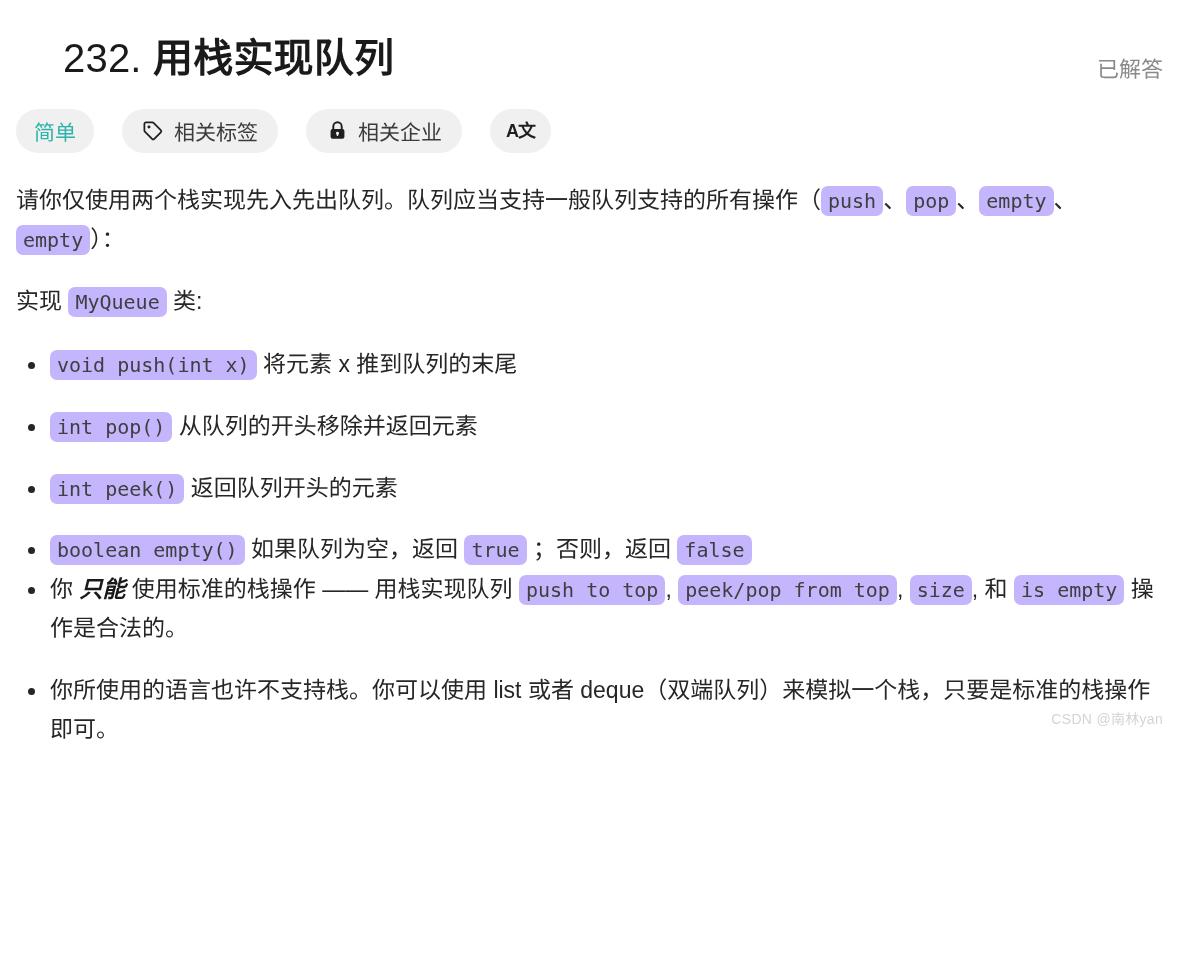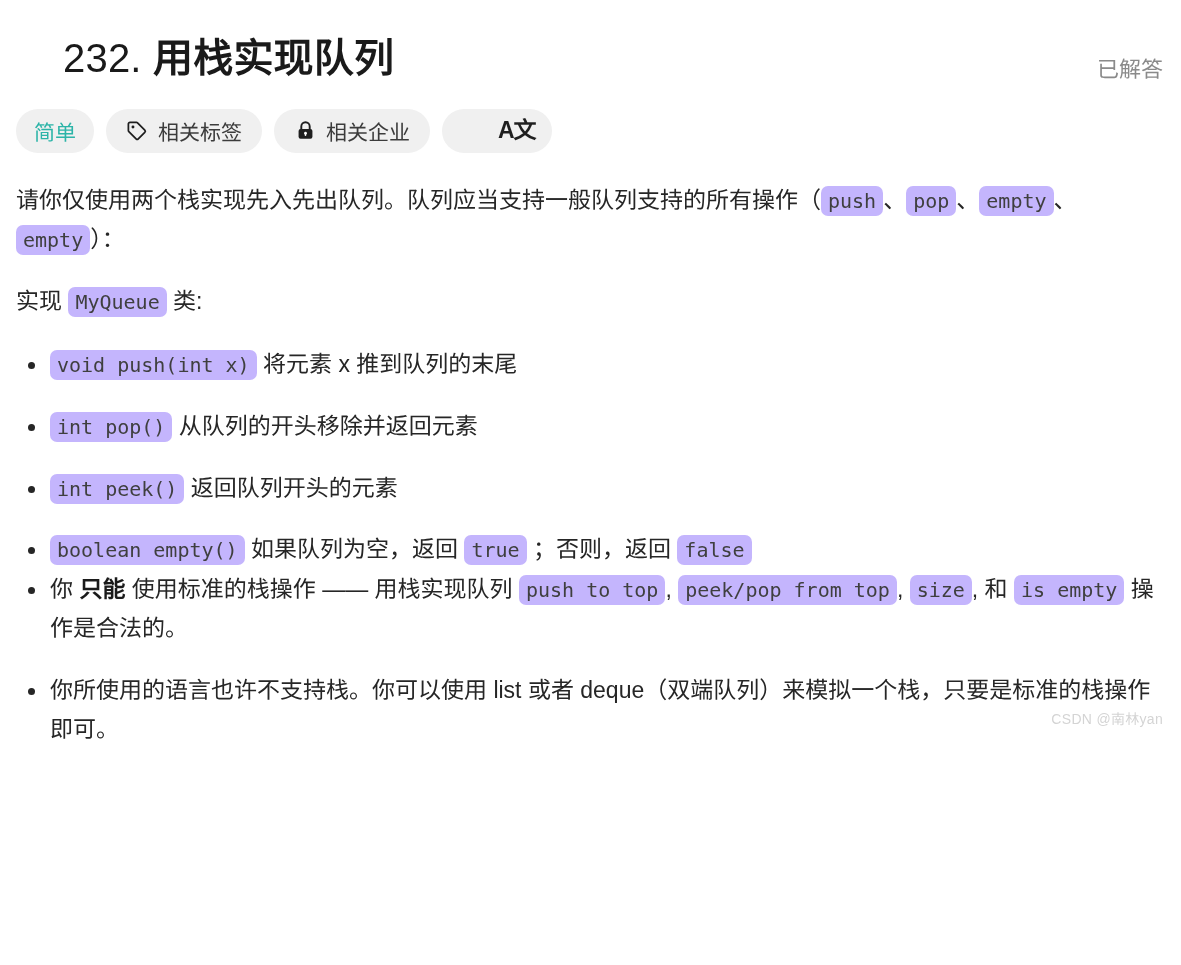--- a/index.html
+++ b/index.html
@@ -59,21 +59,21 @@
   .check-circle {
     width: 26px;
     height: 26px;
     display: block;
   }
 
   
   .pill-row {
     display: flex;
     align-items: center;
-    gap: 12px;
+    gap: 28px;
     margin-top: 26px;
   }
   .pill {
     display: inline-flex;
     align-items: center;
     gap: 10px;
     background: #f0f0f0;
     border-radius: 22px;
     height: 44px;
     padding: 6px 20px;
@@ -92,26 +92,25 @@
   }
   .pill-icon {
     display: inline-flex;
     align-items: center;
     justify-content: center;
     width: 22px;
     height: 22px;
     flex: none;
   }
   .translate-glyph {
-    font-size: 23px;
+    font-size: 18px;
     font-weight: 600;
     color: #1f1f1f;
     letter-spacing: -1px;
     line-height: 1;
-    margin-left: 40px;
   }
 
   
   .content {
     margin-top: 28px;
     font-size: 23px;
     line-height: 1.72;
     color: #262626;
   }
   .content p {
@@ -155,20 +154,21 @@
     border-radius: 7px;
     padding: 3px 7px;
     font-size: 20px;
     color: #3f3f3f;
     white-space: pre;
     line-height: 1.45;
   }
   b, strong {
     font-weight: 700;
     color: #1a1a1a;
+    font-style: italic;
   }
 
   
   .watermark {
     position: absolute;
     right: 18px;
     bottom: 22px;
     font-size: 14px;
     color: #d4d4d4;
     letter-spacing: 0.3px;

